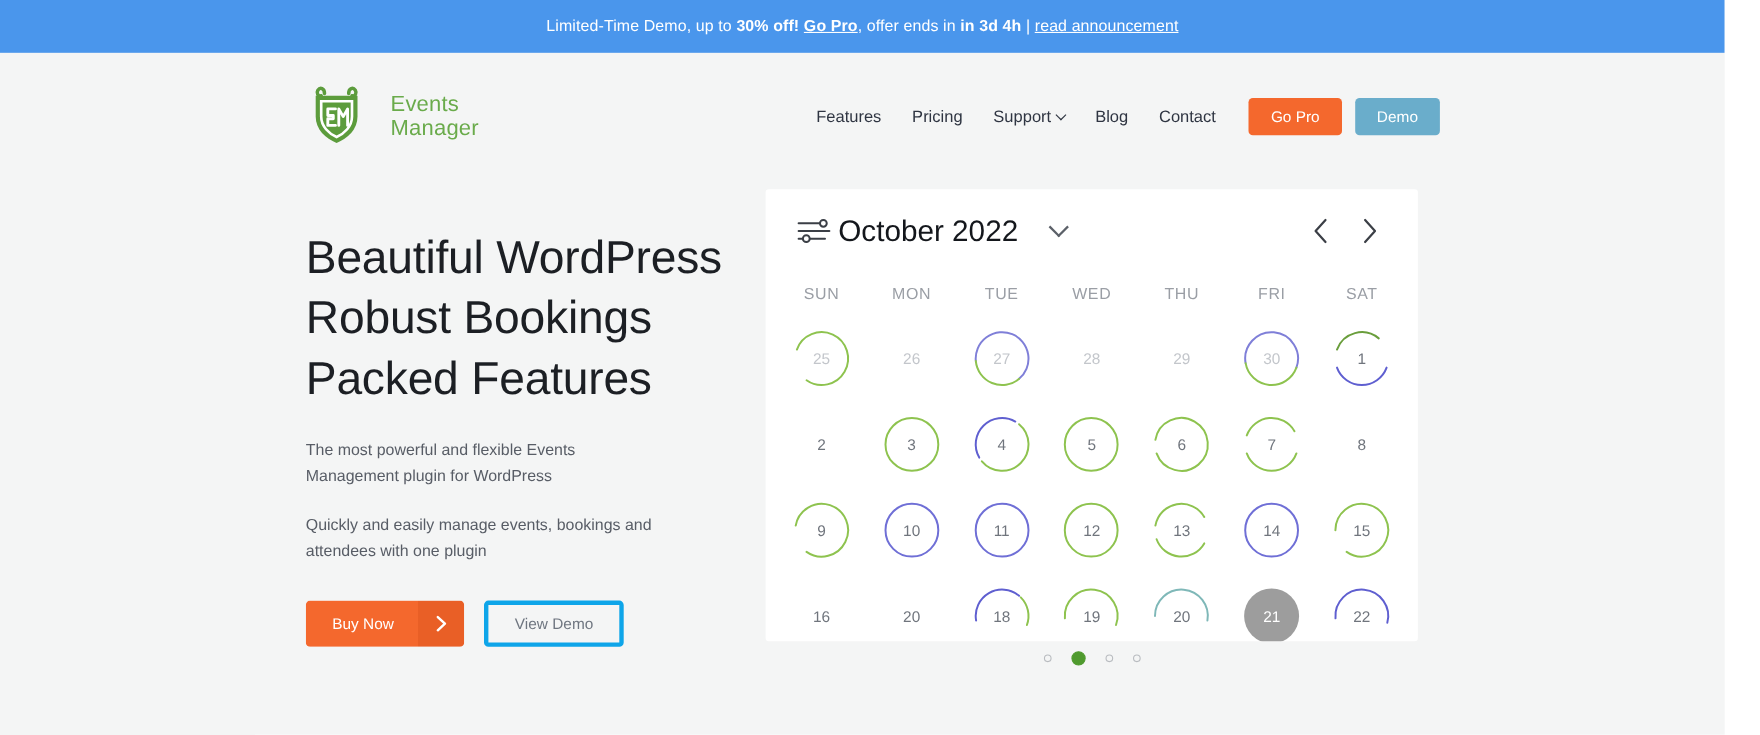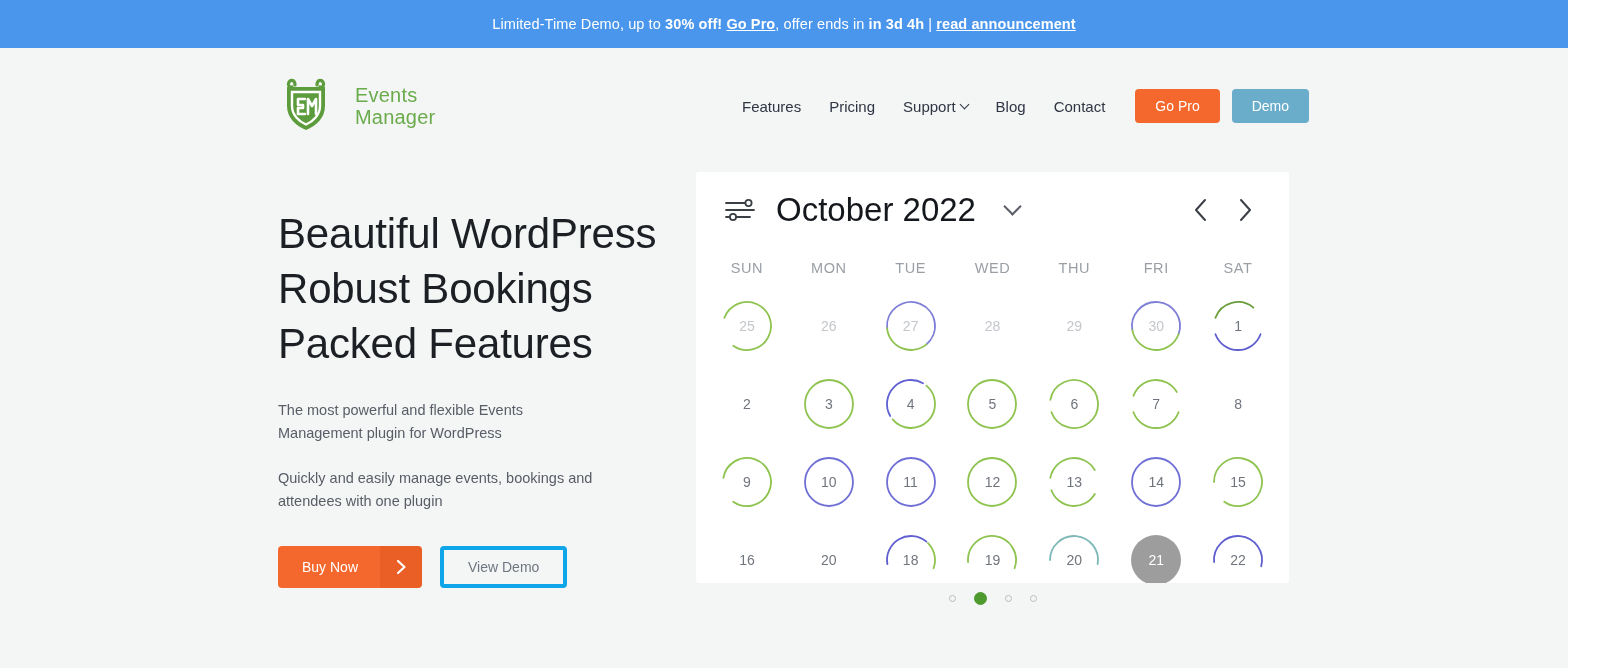--- a/index.html
+++ b/index.html
@@ -34,21 +34,21 @@
     letter-spacing: .1px;
   }
   .announce .txt { white-space: pre; }
   .announce b { font-weight: 700; }
   .announce a {
     color: #ffffff;
     text-decoration: underline;
     font-weight: 700;
     cursor: pointer;
   }
-  .announce a.plain { font-weight: 700; }
+  .announce a.plain { font-weight: 400; }
 
   
   .header {
     height: 116px;
     padding: 0 280px;
     display: flex;
     align-items: center;
     position: relative;
   }
   .brand {
@@ -187,23 +187,23 @@
     overflow: hidden;
   }
   .cal-head {
     height: 76px;
     display: flex;
     align-items: center;
     padding: 0 32px 0 28px;
   }
   .slider-icon { width: 34px; height: 30px; flex: none; }
   .cal-title {
-    font-size: 33px;
+    font-size: 27px;
     color: #14171c;
-    margin-left: 18px;
+    margin-left: 4px;
     font-weight: 400;
     white-space: nowrap;
     text-align: center;
   }
   .cal-chev {
     margin-left: 30px;
     width: 13px; height: 13px;
     border-right: 2px solid #5b6068;
     border-bottom: 2px solid #5b6068;
     transform: translateY(-4px) rotate(45deg);

